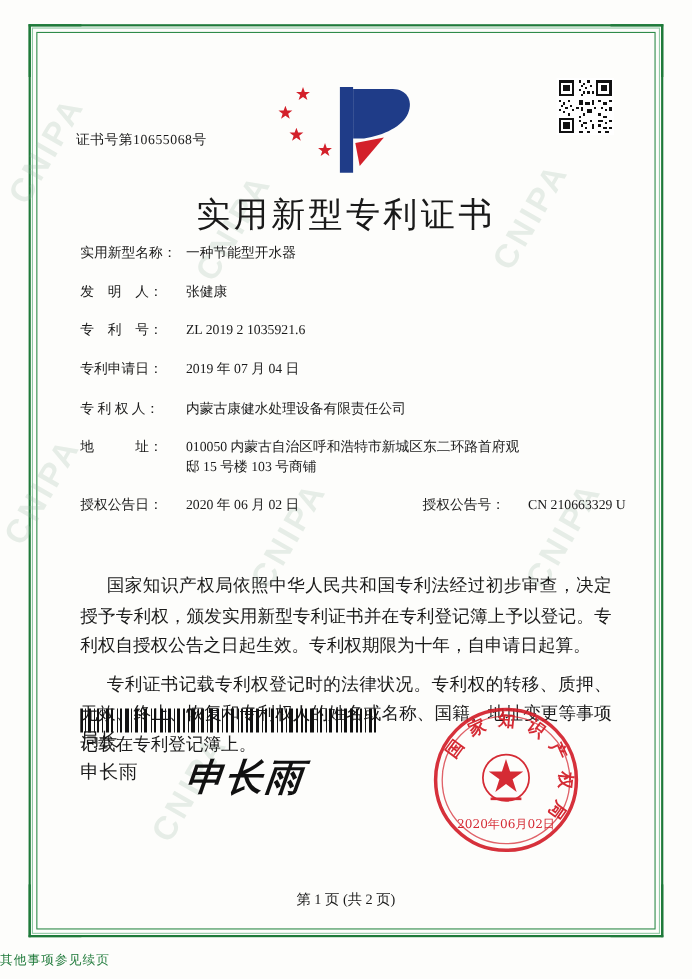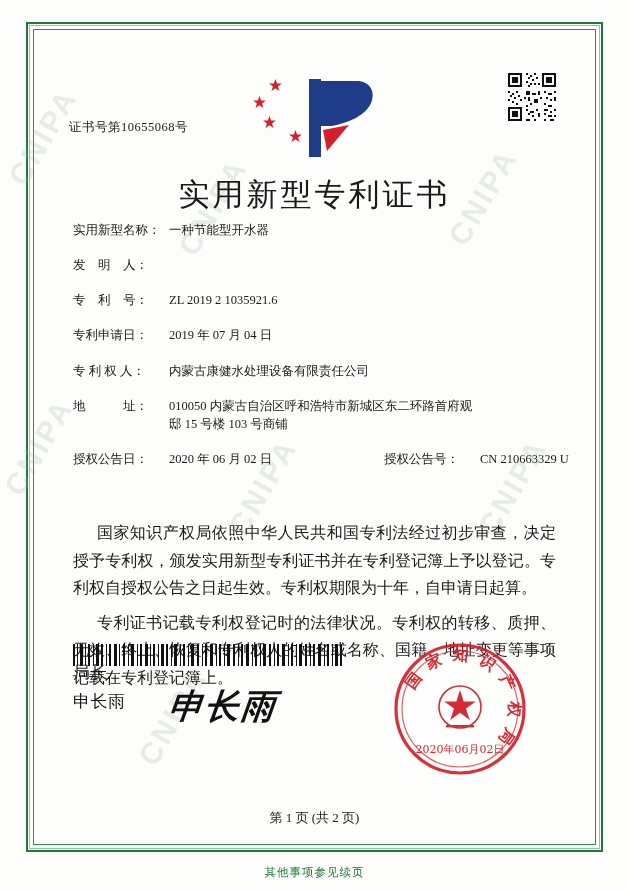--- a/index.html
+++ b/index.html
@@ -198,21 +198,20 @@
     left: 0; right: 0;
     bottom: 18px;
     text-align: center;
     font-size: 13px;
   }
 
   .footer-note {
     position: absolute;
     left: 0; right: 0;
     bottom: 10px;
-    text-align: center;
     font-size: 11.5px;
     color: #1f7a3a;
     letter-spacing: 1px;
   }
 </style>
 </head>
 <body>
 
 <div class="page">
 
@@ -335,20 +334,21 @@
 
     <div class="fields">
 
       <div class="frow">
         <div class="flabel">实用新型名称：</div>
         <div class="fval">一种节能型开水器</div>
       </div>
 
       <div class="frow">
         <div class="flabel">发　明　人：</div>
+        <div class="fval">张健康</div>
       </div>
 
       <div class="frow">
         <div class="flabel">专　利　号：</div>
         <div class="fval">ZL 2019 2 1035921.6</div>
       </div>
 
       <div class="frow">
         <div class="flabel">专利申请日：</div>
         <div class="fval">2019 年 07 月 04 日</div>

